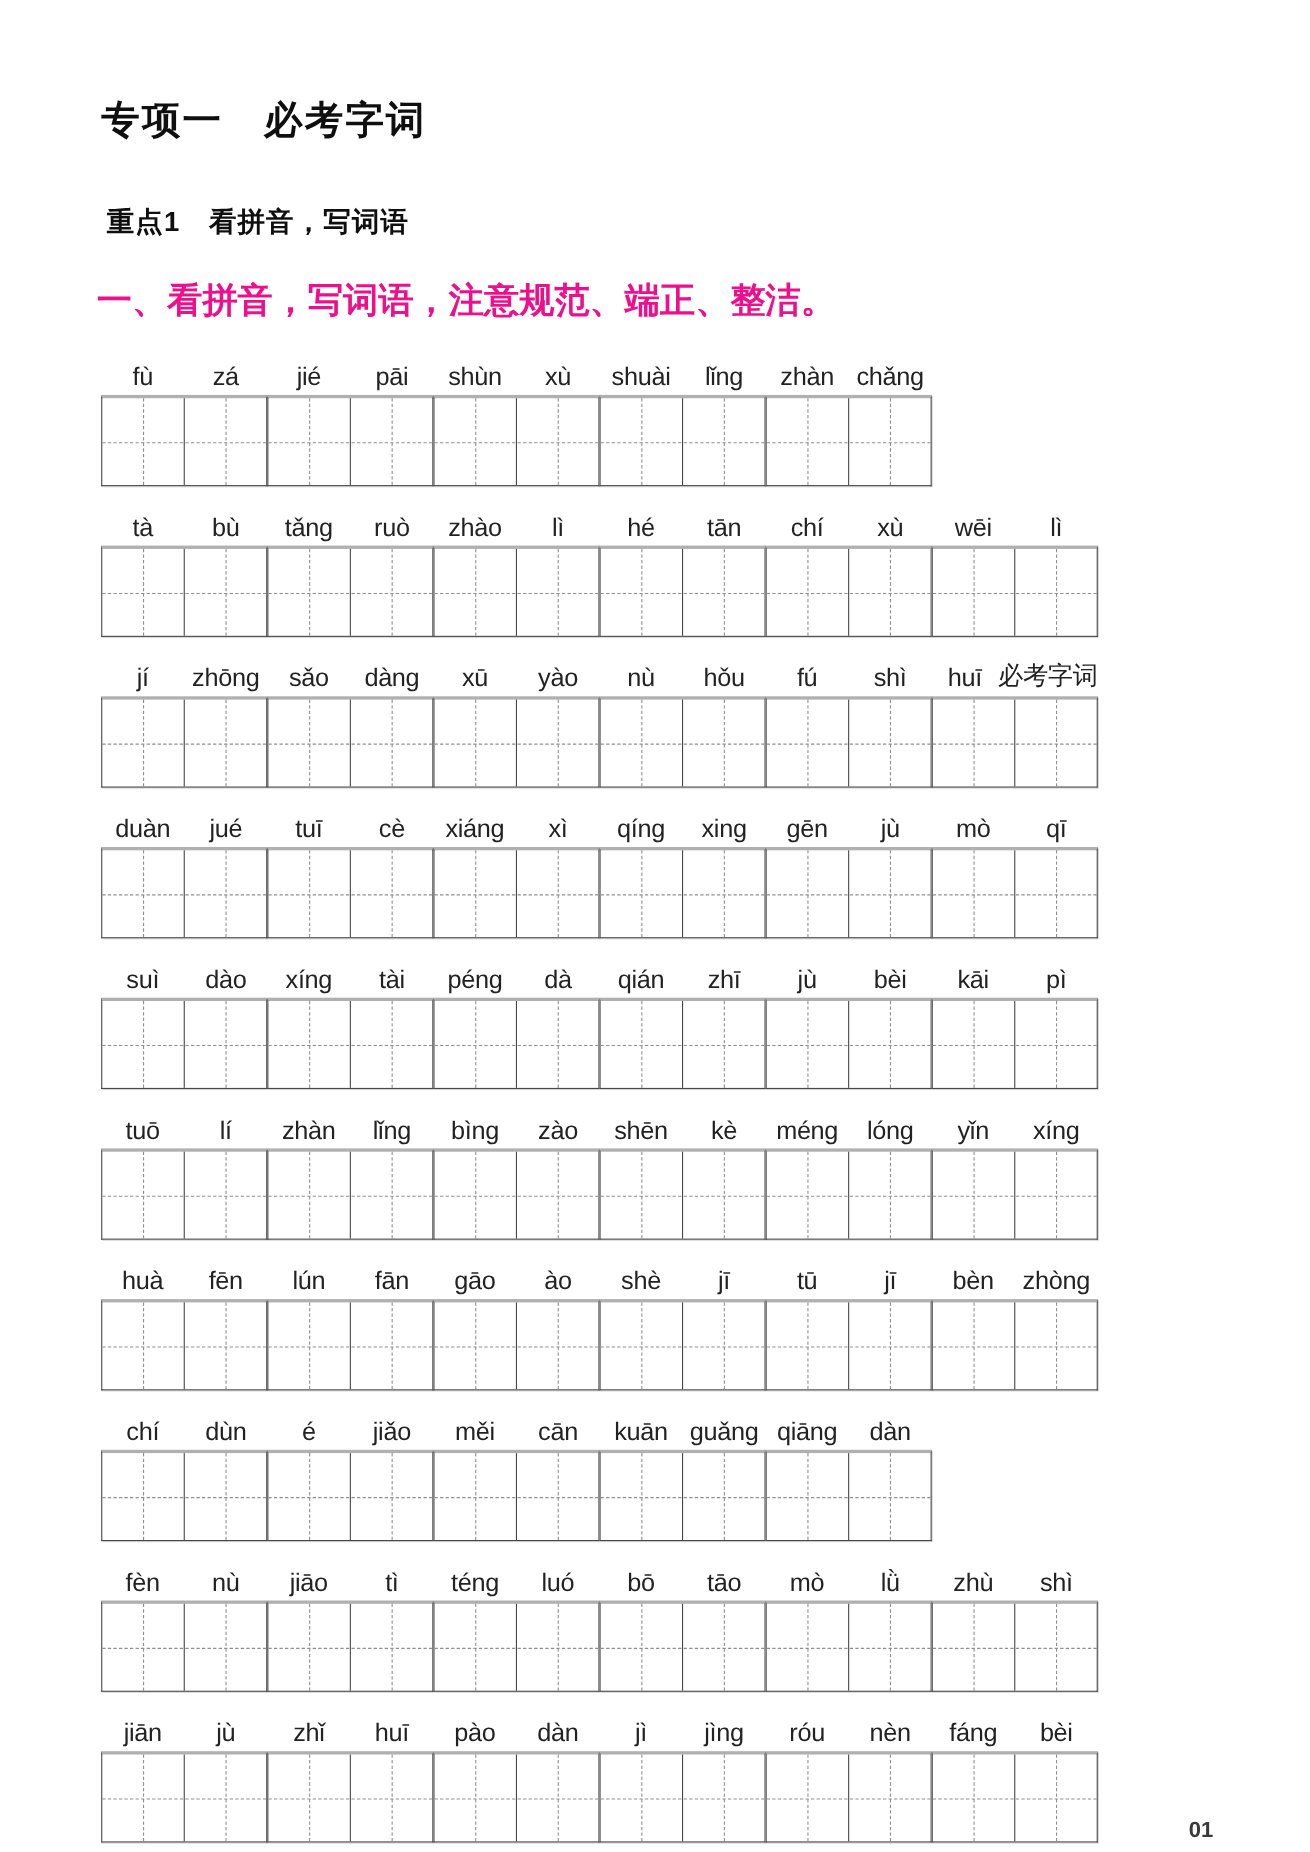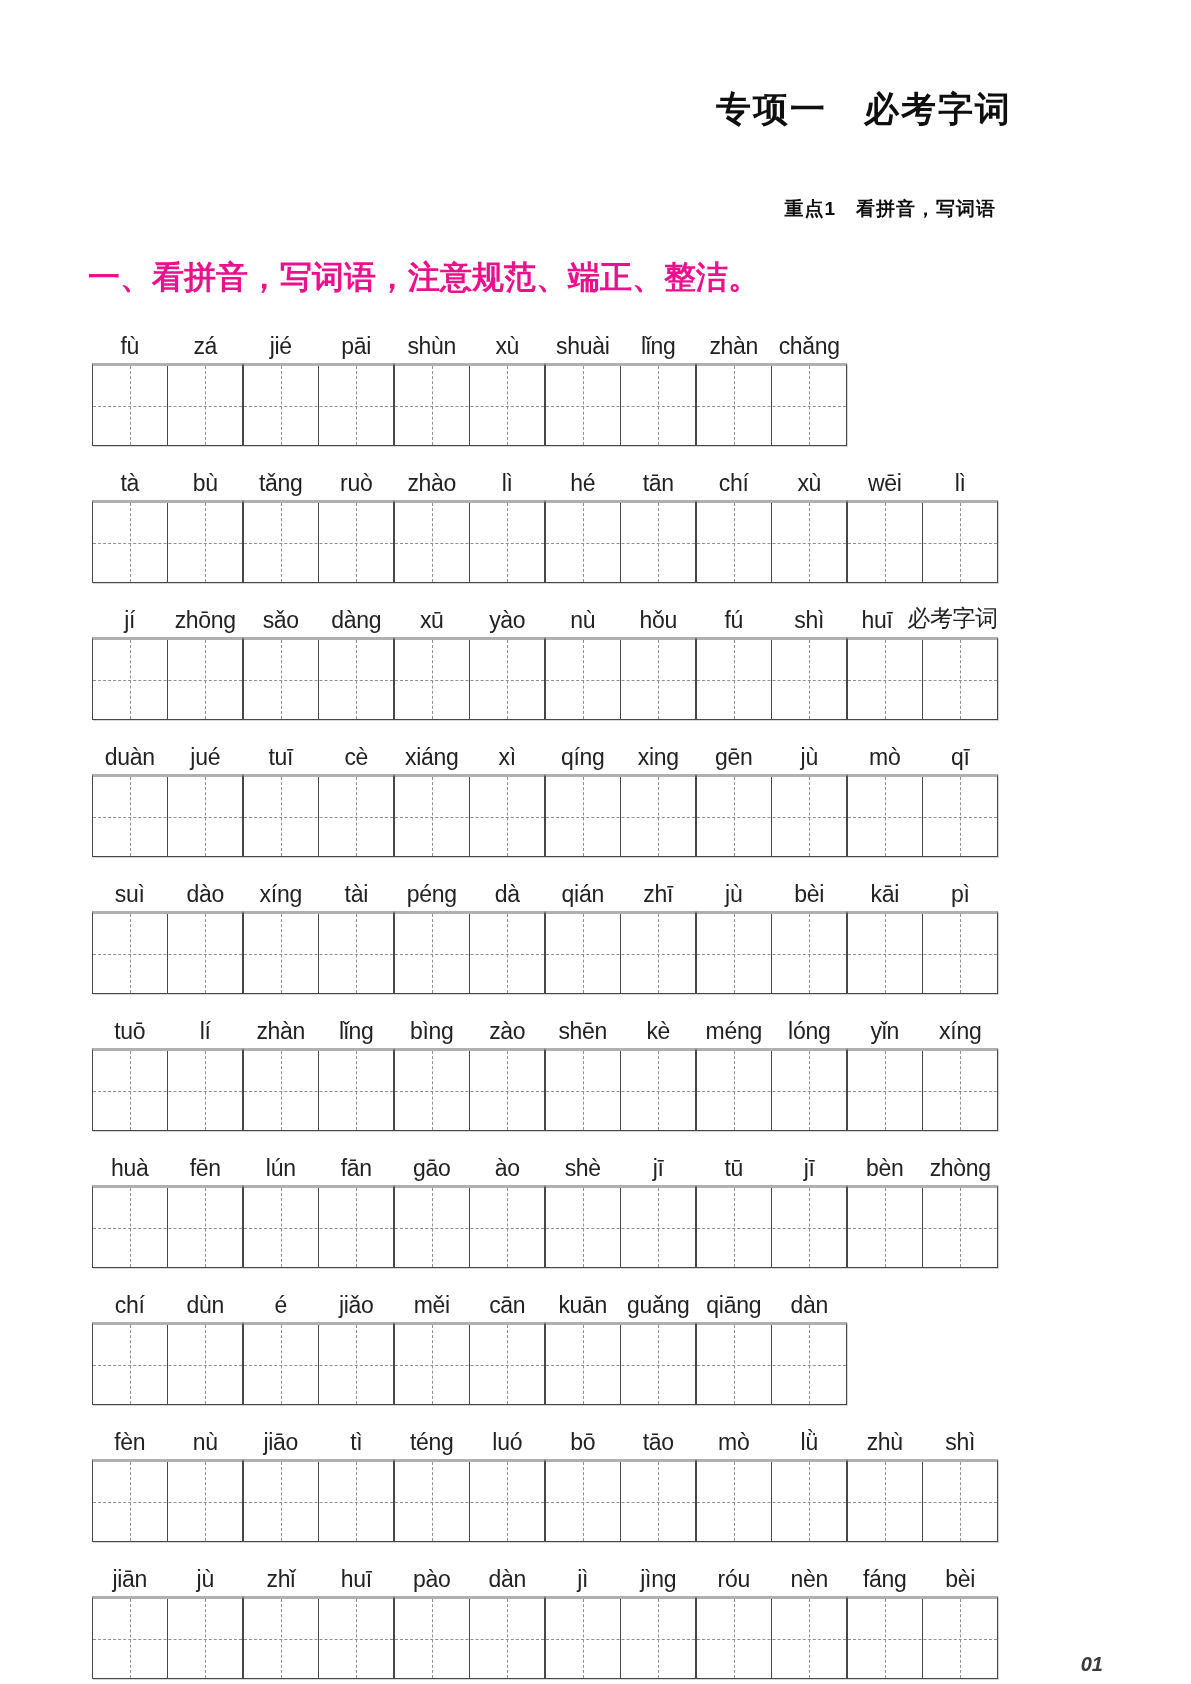--- a/index.html
+++ b/index.html
@@ -5,28 +5,28 @@
   html, body { margin: 0; padding: 0; background: #ffffff; }
   .page {
     position: relative;
     width: 1191px;
     height: 1684px;
     background: #ffffff;
     font-family: "Liberation Sans", "DejaVu Sans", sans-serif;
     color: #1c1c1c;
     overflow: hidden;
   }
-  .header { width: 920px; margin-left: 92px; text-align: right; }
+  .header { width: 920px; margin-left: 92px; text-align: left; }
   .title {
     margin: 0; padding-top: 86px;
     font-size: 35px; font-weight: 700; letter-spacing: 2px; color: #0f0f0f;
   }
   .subtitle {
-    margin: 16px; padding-top: 47px;
-    font-size: 19px; font-weight: 700; letter-spacing: 1px; color: #0f0f0f;
+    margin: 5px; padding-top: 47px;
+    font-size: 25px; font-weight: 700; letter-spacing: 1px; color: #0f0f0f;
   }
   .instruction {
     width: 1020px; margin-left: 88px; margin-top: 34px;
     font-size: 32px; font-weight: 700;
     color: #ec108d;
   }
   .grid { width: 985px; margin-left: 92px; margin-top: 30px; }
   .row { display: flex; justify-content: flex-start; margin-bottom: 21px; }
   .group { width: 151px; }
   .pinyin {
@@ -48,21 +48,21 @@
   .vline {
     position: absolute; left: 50%; top: 0; bottom: 0; width: 0;
     border-left: 1px dashed #8f8f8f;
   }
   .hline {
     position: absolute; left: 0; right: 0; top: 50%; height: 0;
     border-top: 1px dashed #8f8f8f;
   }
   .pagenum {
     position: absolute; right: 88px; bottom: 8px;
-    font-size: 20px; font-weight: 700; color: #3a3a3a; font-style: italic;
+    font-size: 20px; font-weight: 700; color: #3a3a3a;
   }
 </style>
 </head>
 <body>
 
 <div class="page">
   <div class="header">
     <h1 class="title">专项一　必考字词</h1>
     <h2 class="subtitle">重点1　看拼音，写词语</h2>
   </div>

